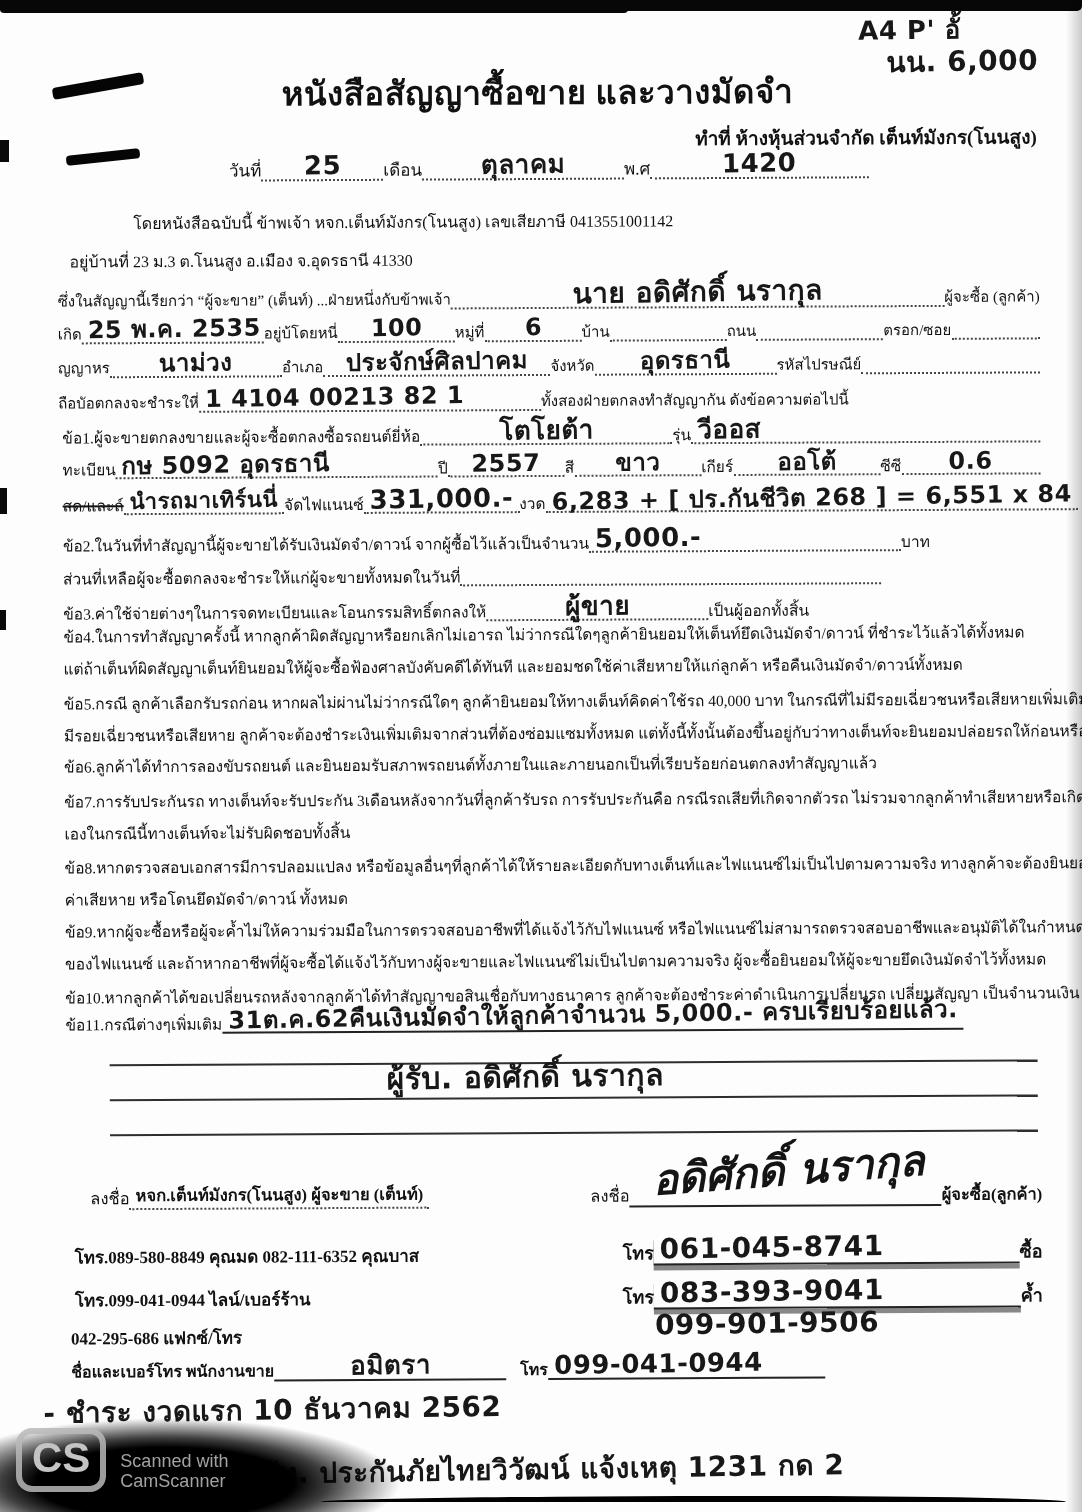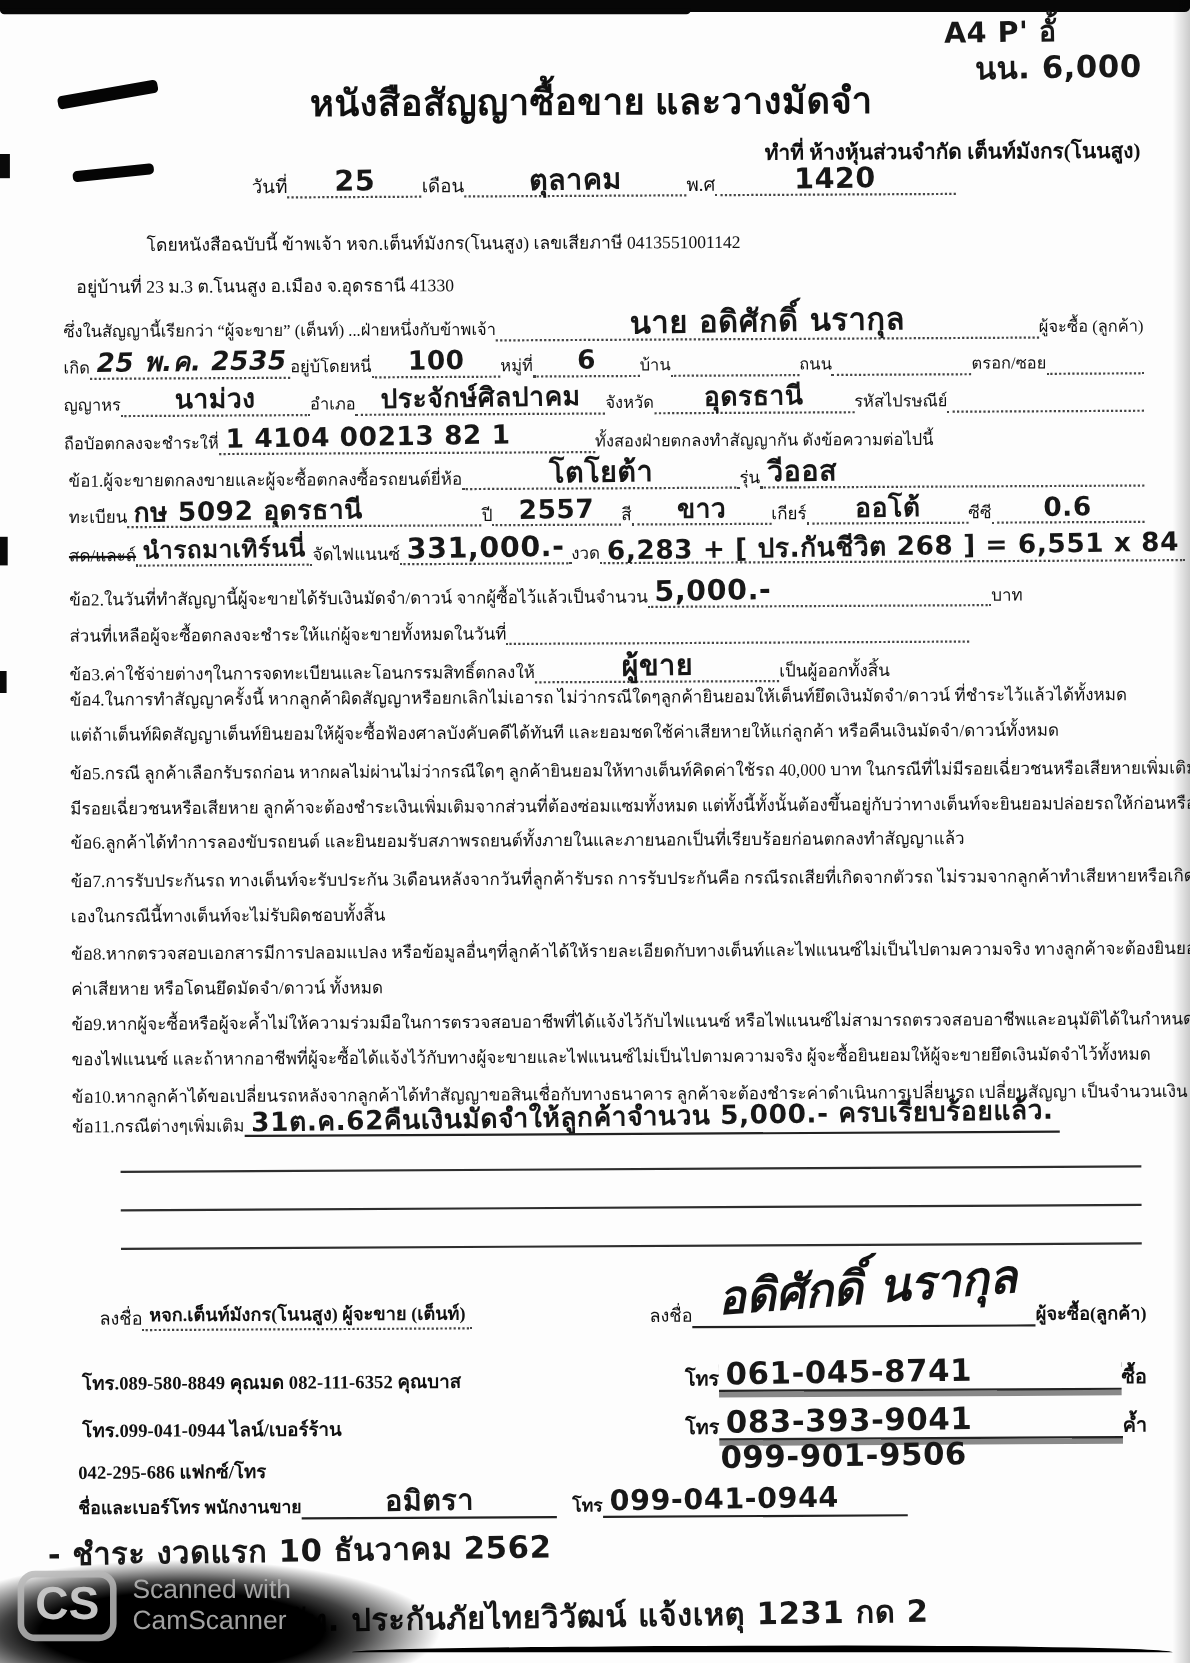--- a/index.html
+++ b/index.html
@@ -27,24 +27,24 @@
   .scan-top{position:absolute;left:0;top:0;width:100%;height:11px;background:#070707;border-radius:0 0 5px 3px;}
   .scan-top2{position:absolute;left:0;top:8px;width:58%;height:5px;background:#070707;border-radius:0 0 4px 4px;}
   .mark{position:absolute;background:#050505;border-radius:4px;}
   .edge-dot{position:absolute;left:0;background:#0a0a0a;}
   .right-strip{position:absolute;right:0;top:0;bottom:0;width:16px;
                background:linear-gradient(to right,rgba(0,0,0,0),rgba(0,0,0,.20));}
   .smudge{position:absolute;left:-70px;bottom:-36px;width:470px;height:130px;
           background:radial-gradient(closest-side,#000 55%,rgba(0,0,0,.75) 70%,rgba(0,0,0,0) 100%);z-index:1;}
   .bottom-wave{position:absolute;left:320px;right:16px;top:1496px;height:6px;background:#000;
                border-radius:60% 40% 50% 50%/100% 100% 0 0;z-index:1;}
-  .cs-wrap{position:absolute;left:16px;top:1428px;display:flex;align-items:center;gap:14px;z-index:2;}
+  .cs-wrap{position:absolute;left:16px;top:1428px;display:flex;align-items:flex-end;gap:14px;z-index:2;}
   .cs-badge{border:6px solid rgba(185,185,185,.85);border-radius:16px;color:#c4c4c4;
             font-family:"Liberation Sans",sans-serif;font-weight:700;font-size:42px;padding:0 10px 4px 10px;}
-  .cs-text{font-family:"Liberation Sans",sans-serif;color:rgba(180,180,180,.9);font-size:24px;line-height:1.15;}
+  .cs-text{font-family:"Liberation Sans",sans-serif;color:rgba(180,180,180,.9);font-size:18px;line-height:1.15;}
   .note{position:absolute;z-index:3;}
 </style>
 </head>
 <body>
 
 <div class="page">
 
   <div class="scan-top"></div>
   <div class="scan-top2"></div>
   <div class="mark" style="left:52px;top:80px;width:92px;height:12px;transform:rotate(-10deg);"></div>
@@ -78,21 +78,21 @@
     <div class="row" style="left:72px;top:250px;">อยู่บ้านที่ 23 ม.3 ต.โนนสูง อ.เมือง จ.อุดรธานี 41330</div>
 
     <div class="row" style="left:60px;top:280px;right:40px;font-size:15px;">
       <span class="lbl">ซึ่งในสัญญานี้เรียกว่า “ผู้จะขาย” (เต็นท์) ...ฝ่ายหนึ่งกับข้าพเจ้า</span>
       <span class="fill grow"><span class="hw hw28">นาย อดิศักดิ์  นรากุล</span></span>
       <span class="lbl">ผู้จะซื้อ (ลูกค้า)</span>
     </div>
 
     <div class="row" style="left:60px;top:316px;right:40px;font-size:15px;">
       <span class="lbl">เกิด</span>
-      <span class="fill" style="width:170px;font-style:italic;"><span class="hw hw24">25 พ.ค. 2535</span></span>
+      <span class="fill" style="width:170px;"><span class="hw hw24">25 พ.ค. 2535</span></span>
       <span class="lbl">อยู่บ้โดยหนี่</span>
       <span class="fill" style="width:105px;"><span class="hw hw24">100</span></span>
       <span class="lbl">หมู่ที่</span>
       <span class="fill" style="width:85px;"><span class="hw hw24">6</span></span>
       <span class="lbl">บ้าน</span>
       <span class="fill" style="width:105px;"></span>
       <span class="lbl">ถนน</span>
       <span class="fill" style="width:115px;"></span>
       <span class="lbl">ตรอก/ซอย</span>
       <span class="fill grow"></span>
@@ -174,20 +174,23 @@
     <div class="row terms" style="left:64px;top:986px;">ข้อ10.หากลูกค้าได้ขอเปลี่ยนรถหลังจากลูกค้าได้ทำสัญญาขอสินเชื่อกับทางธนาคาร ลูกค้าจะต้องชำระค่าดำเนินการเปลี่ยนรถ เปลี่ยนสัญญา เป็นจำนวนเงิน  5,000 บาท</div>
 
     <div class="row" style="left:64px;top:1004px;right:130px;font-size:15.5px;">
       <span class="lbl">ข้อ11.กรณีต่างๆเพิ่มเติม</span>
       <span class="solidline grow" style="text-align:left;"><span class="hw hw24">31ต.ค.62คืนเงินมัดจำให้ลูกค้าจำนวน 5,000.- ครบเรียบร้อยแล้ว.</span></span>
     </div>
 
     <div class="hline" style="left:108px;right:46px;top:1062px;"></div>
     <div class="hline" style="left:108px;right:46px;top:1097px;"></div>
     <div class="hline" style="left:108px;right:46px;top:1132px;"></div>
+    <div class="row" style="left:385px;top:1063px;">
+      <span class="hw hw30">ผู้รับ.  อดิศักดิ์  นรากุล</span>
+    </div>
 
     <div class="sigscript" style="left:650px;top:1138px;font-size:42px;">อดิศักดิ์  นรากุล</div>
 
     <div class="row" style="left:88px;top:1180px;right:42px;font-size:16.5px;">
       <span class="lbl">ลงชื่อ</span>
       <span class="fill" style="text-align:left;"><span class="boldline">หจก.เต็นท์มังกร(โนนสูง)  ผู้จะขาย (เต็นท์)</span></span>
       <span class="grow"></span>
       <span class="lbl">ลงชื่อ</span>
       <span class="solidline" style="width:300px;"></span>
       <span class="lbl boldline">ผู้จะซื้อ(ลูกค้า)</span>

